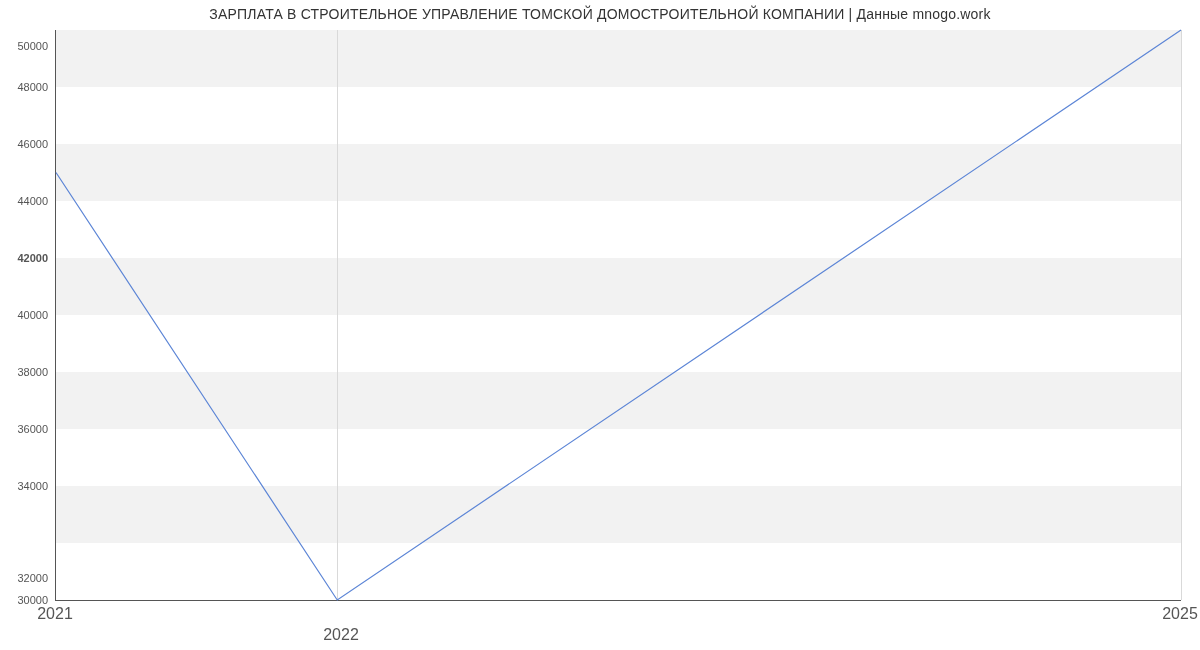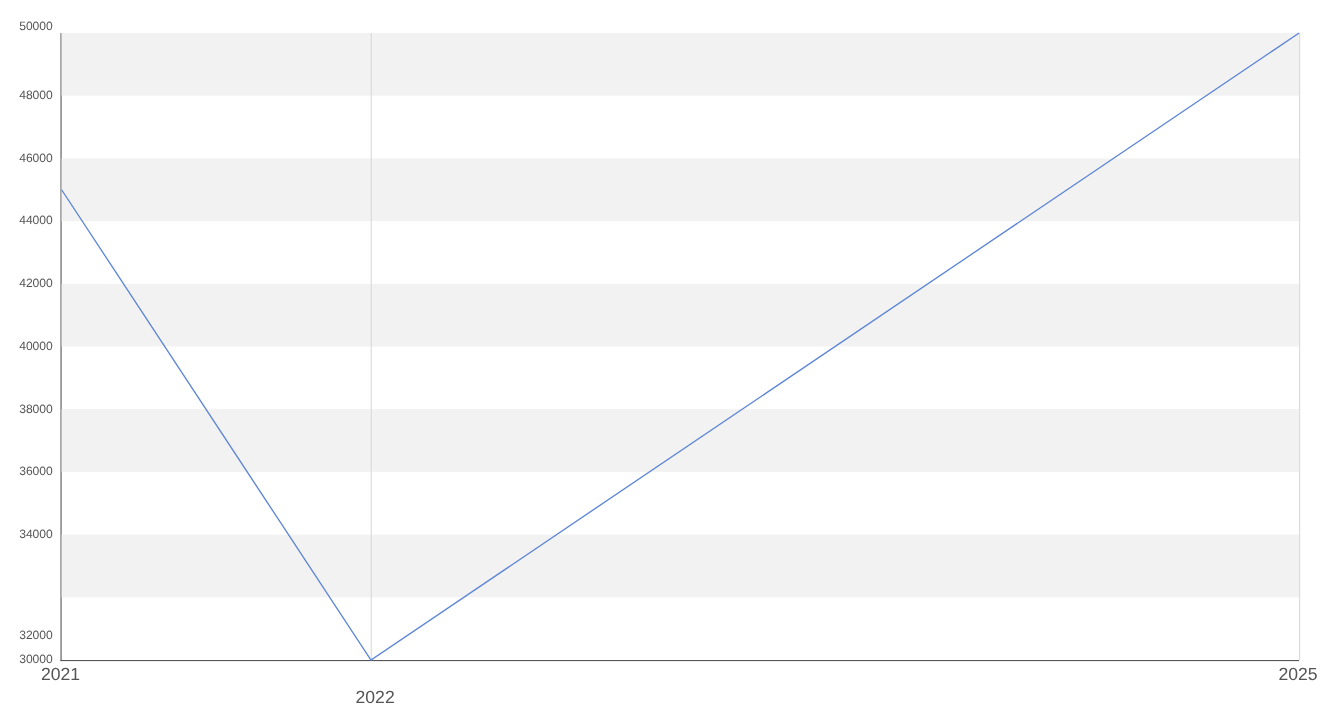--- a/index.html
+++ b/index.html
@@ -70,40 +70,41 @@
     top: 0;
     width: 100%;
     height: 100%;
     overflow: visible;
   }
 </style>
 </head>
 <body>
 
 <div class="chart-wrap">
+  <div class="title">ЗАРПЛАТА В  СТРОИТЕЛЬНОЕ УПРАВЛЕНИЕ ТОМСКОЙ ДОМОСТРОИТЕЛЬНОЙ КОМПАНИИ | Данные mnogo.work</div>
 
   <div class="plot" id="plot">
     <div class="gridband" style="top: 456px; height: 57px;"></div>
       <div class="gridband" style="top: 342px; height: 57px;"></div>
       <div class="gridband" style="top: 228px; height: 57px;"></div>
       <div class="gridband" style="top: 114px; height: 57px;"></div>
       <div class="gridband" style="top: 0px; height: 57px;"></div>
       <div class="vline" style="left: 281.25px;"></div>
       <div class="vline" style="left: 1125px;"></div>
       <svg class="line-layer" id="line-layer">
         <path d="M0,142.5 L281.25,570 L1125,0" fill="none" stroke="#5c85d6" stroke-width="1.2"></path>
       </svg>
   </div>
 <div class="y-tick-label" style="top: 600px;">30000</div>
     <div class="y-tick-label" style="top: 543px; margin-top: 35px;">32000</div>
     <div class="y-tick-label" style="top: 486px;">34000</div>
     <div class="y-tick-label" style="top: 429px;">36000</div>
     <div class="y-tick-label" style="top: 372px;">38000</div>
     <div class="y-tick-label" style="top: 315px;">40000</div>
-    <div class="y-tick-label" style="top: 258px;">42000</div>
+    <div class="y-tick-label" style="top: 258px; font-weight: bold;">42000</div>
     <div class="y-tick-label" style="top: 201px;">44000</div>
     <div class="y-tick-label" style="top: 144px;">46000</div>
     <div class="y-tick-label" style="top: 87px;">48000</div>
-    <div class="y-tick-label" style="top: 24px;">50000</div>
+    <div class="y-tick-label" style="top: 46px;">50000</div>
     <div class="x-tick-label" style="left: 55px;">2021</div>
     <div class="x-tick-label" style="left: 341px; margin-top: 21px;">2022</div>
     <div class="x-tick-label" style="left: 1180px;">2025</div>
   </div>
 
 </body></html>

